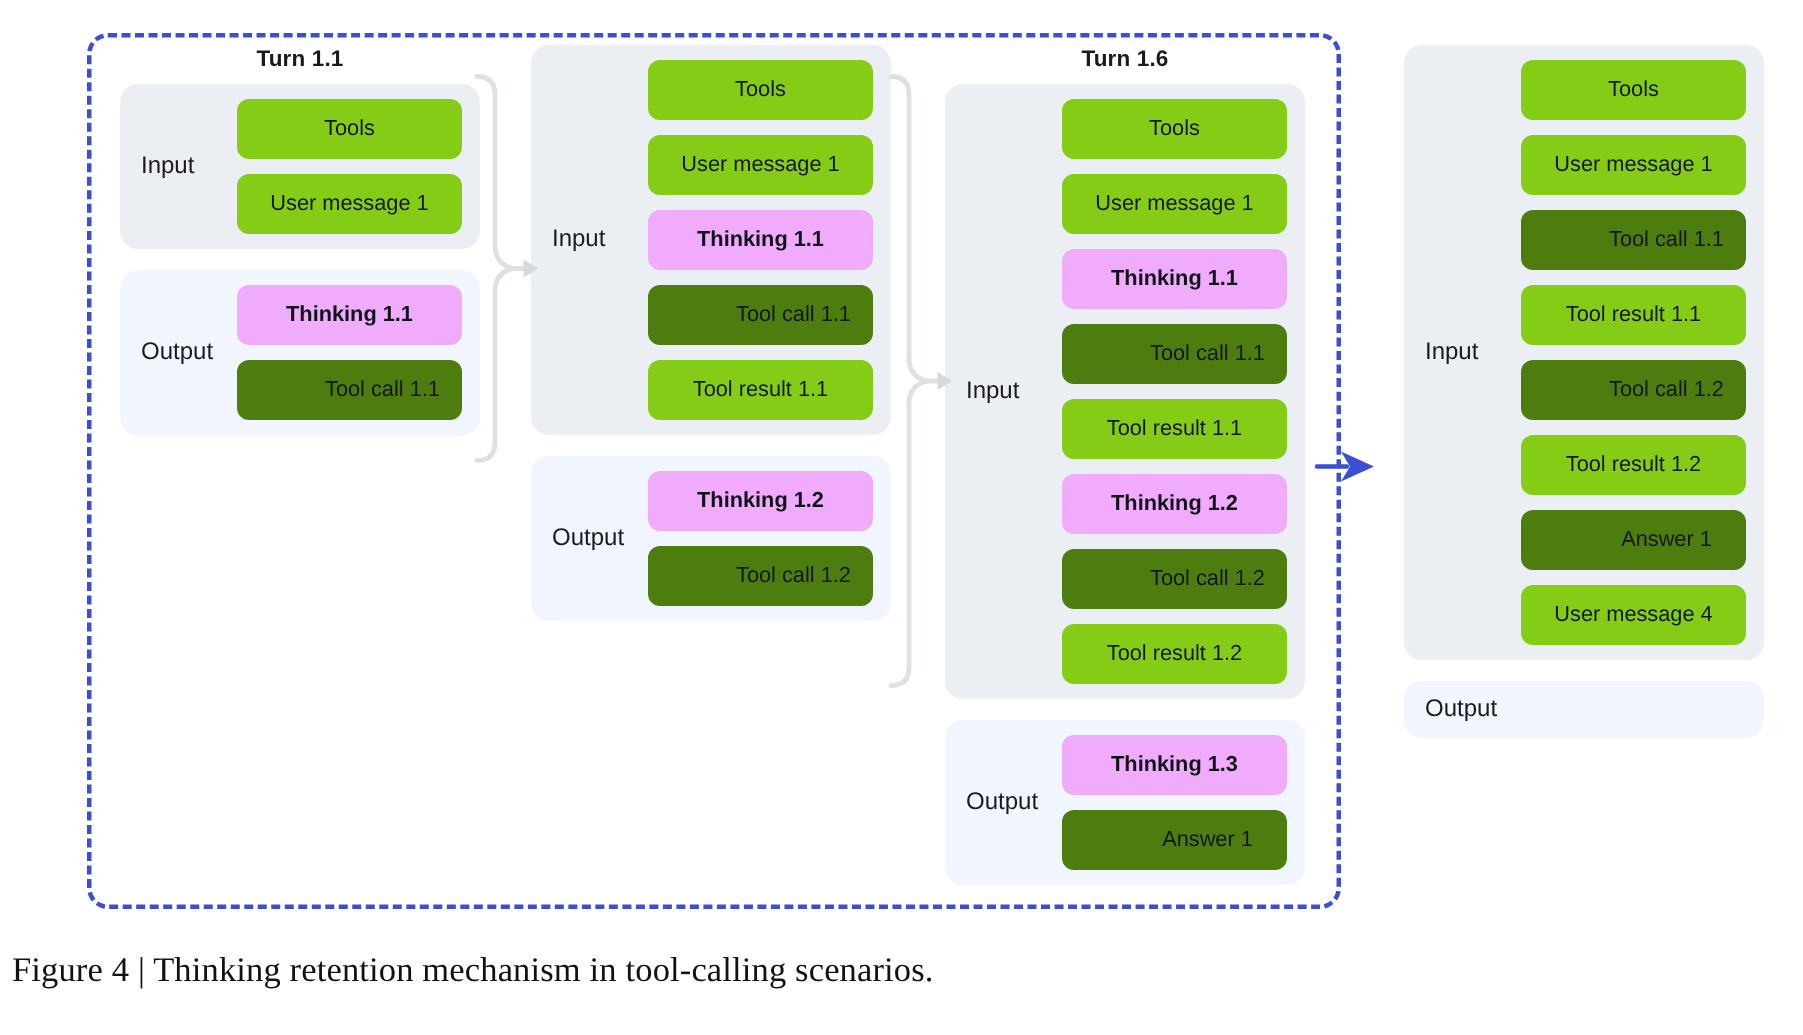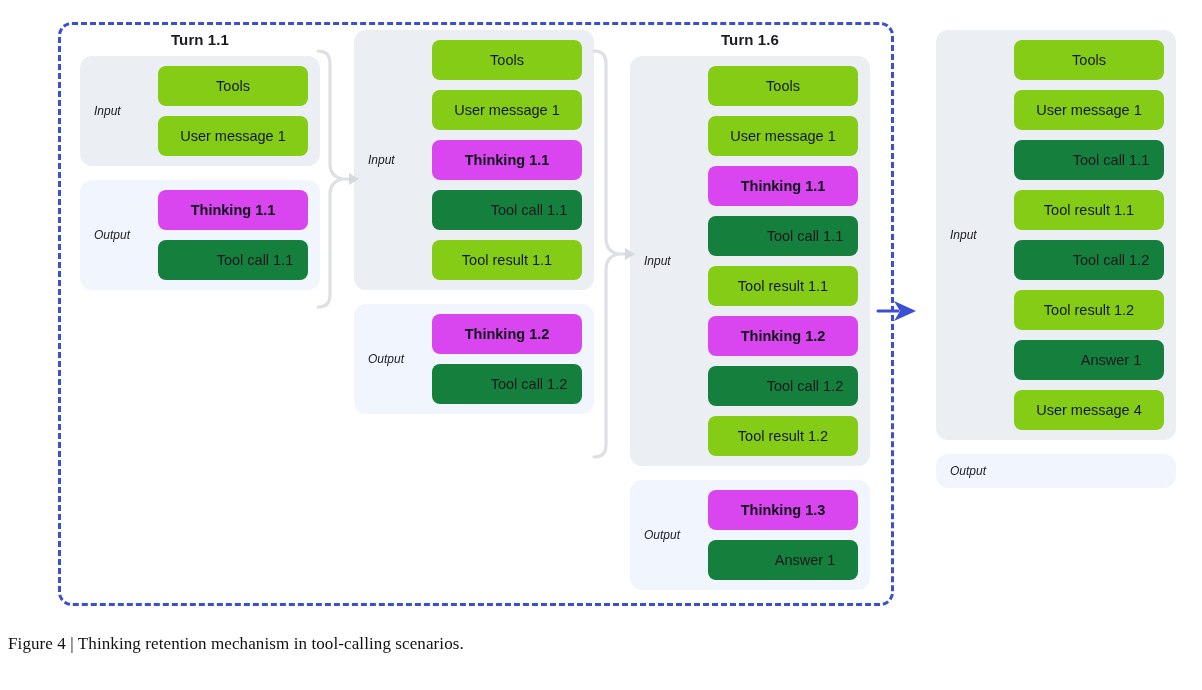--- a/index.html
+++ b/index.html
@@ -60,47 +60,46 @@
     padding: 10px 12px 10px 12px;
     display: flex;
     align-items: center;
   }
   .group.input  { background: #ebeef3; }
   .group.output { background: #f1f6fe; }
 
   .group-label {
     width: 66px;
     flex: 0 0 66px;
-    font-size: 12px;
+    font-size: 16px;
     color: #1b1b1f;
     text-align: left;
     padding-left: 2px;
-    font-style: italic;
   }
 
   .items {
     flex: 1 1 auto;
     display: flex;
     flex-direction: column;
     gap: 10px;
   }
 
   .chip {
     height: 40px;
     border-radius: 8px;
     display: flex;
     align-items: center;
     justify-content: center;
     font-size: 14.5px;
     color: #16181d;
     white-space: nowrap;
   }
   .chip.gray     { background: #84cc16; }
-  .chip.blue     { background: #d946ef; font-weight: 700; color: #101318; }
-  .chip.lightblue{ background: #15803d; padding-left: 44px; }
+  .chip.blue     { background: #f0abfc; font-weight: 700; color: #101318; }
+  .chip.lightblue{ background: #4d7c0f; padding-left: 44px; }
   .chip.ellipsis { background: #c9d9fb; letter-spacing: 2px; }
 
   .gap { height: 14px; }
 
   
   .brace {
     position: absolute;
     pointer-events: none;
   }
   #brace-0 { left: 316px; top: 48px;  width: 48px; height: 262px; }
@@ -113,21 +112,21 @@
     width: 44px; height: 30px;
     pointer-events: none;
   }
 
   
   #caption {
     position: absolute;
     left: 8px; top: 634px;
     width: 1180px;
     font-family: "Liberation Serif", serif;
-    font-size: 17px;
+    font-size: 23px;
     color: #111111;
     letter-spacing: .1px;
   }
 </style>
 </head>
 <body>
 
 <div id="figure">
 
   <div id="session-boundary"></div>

